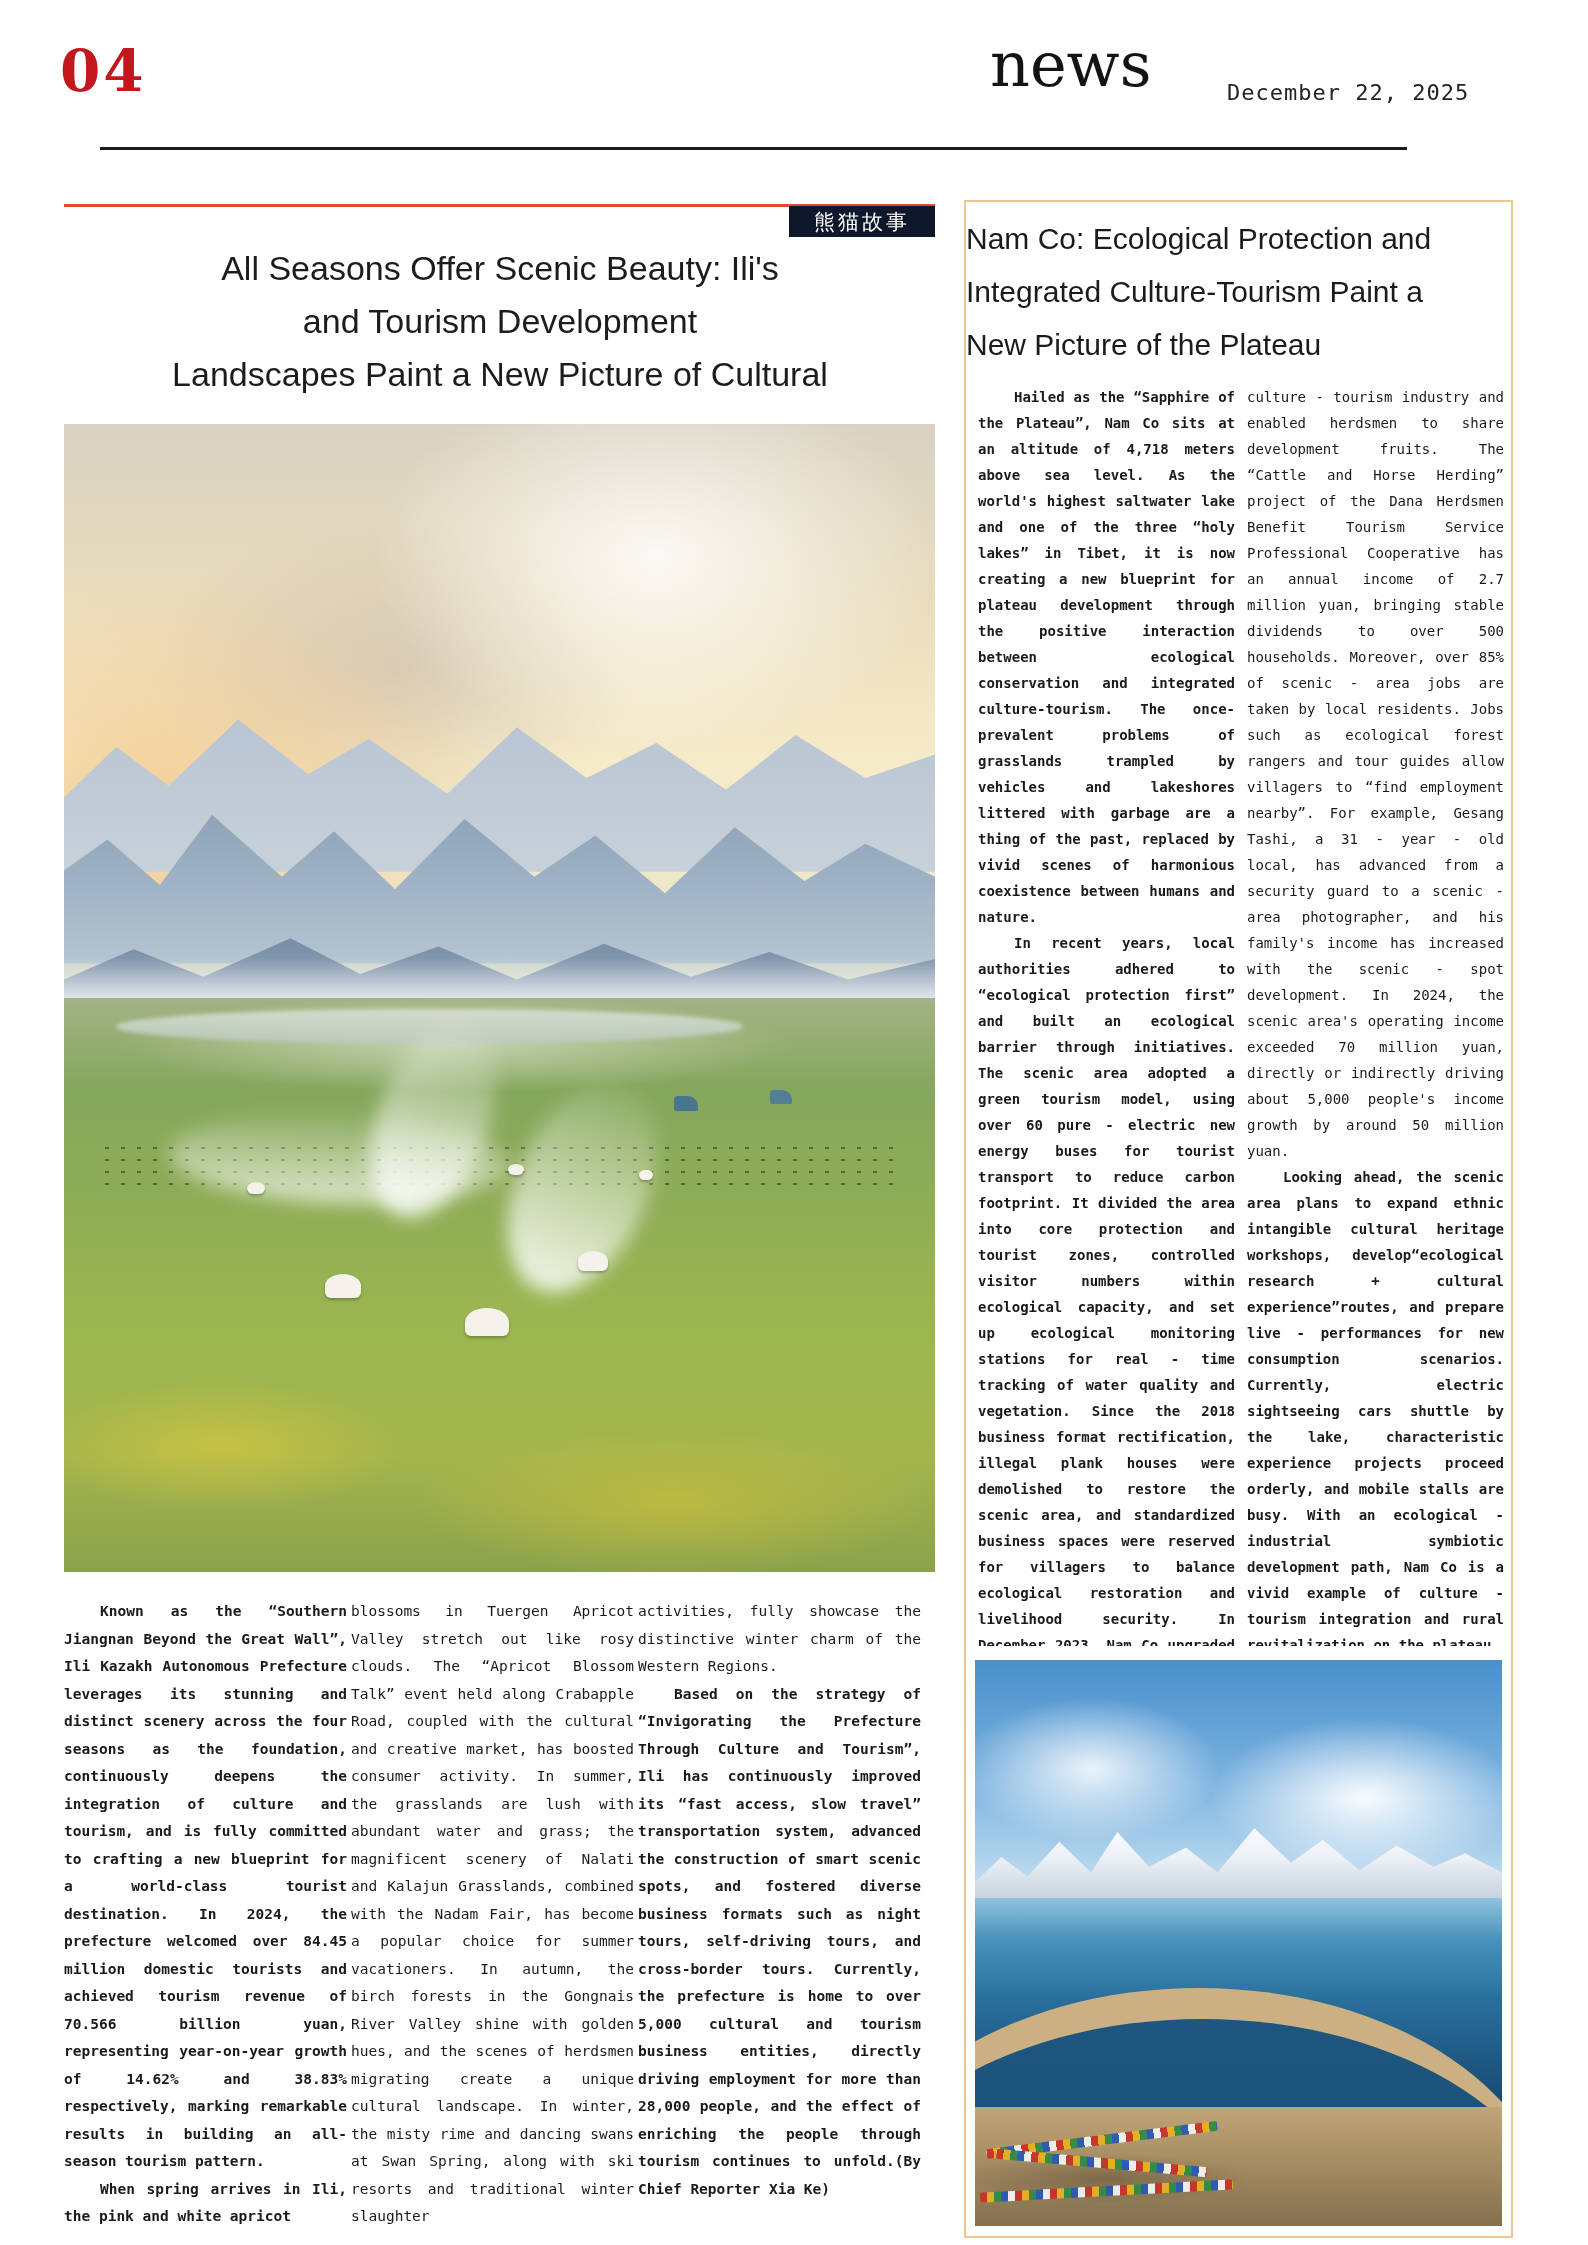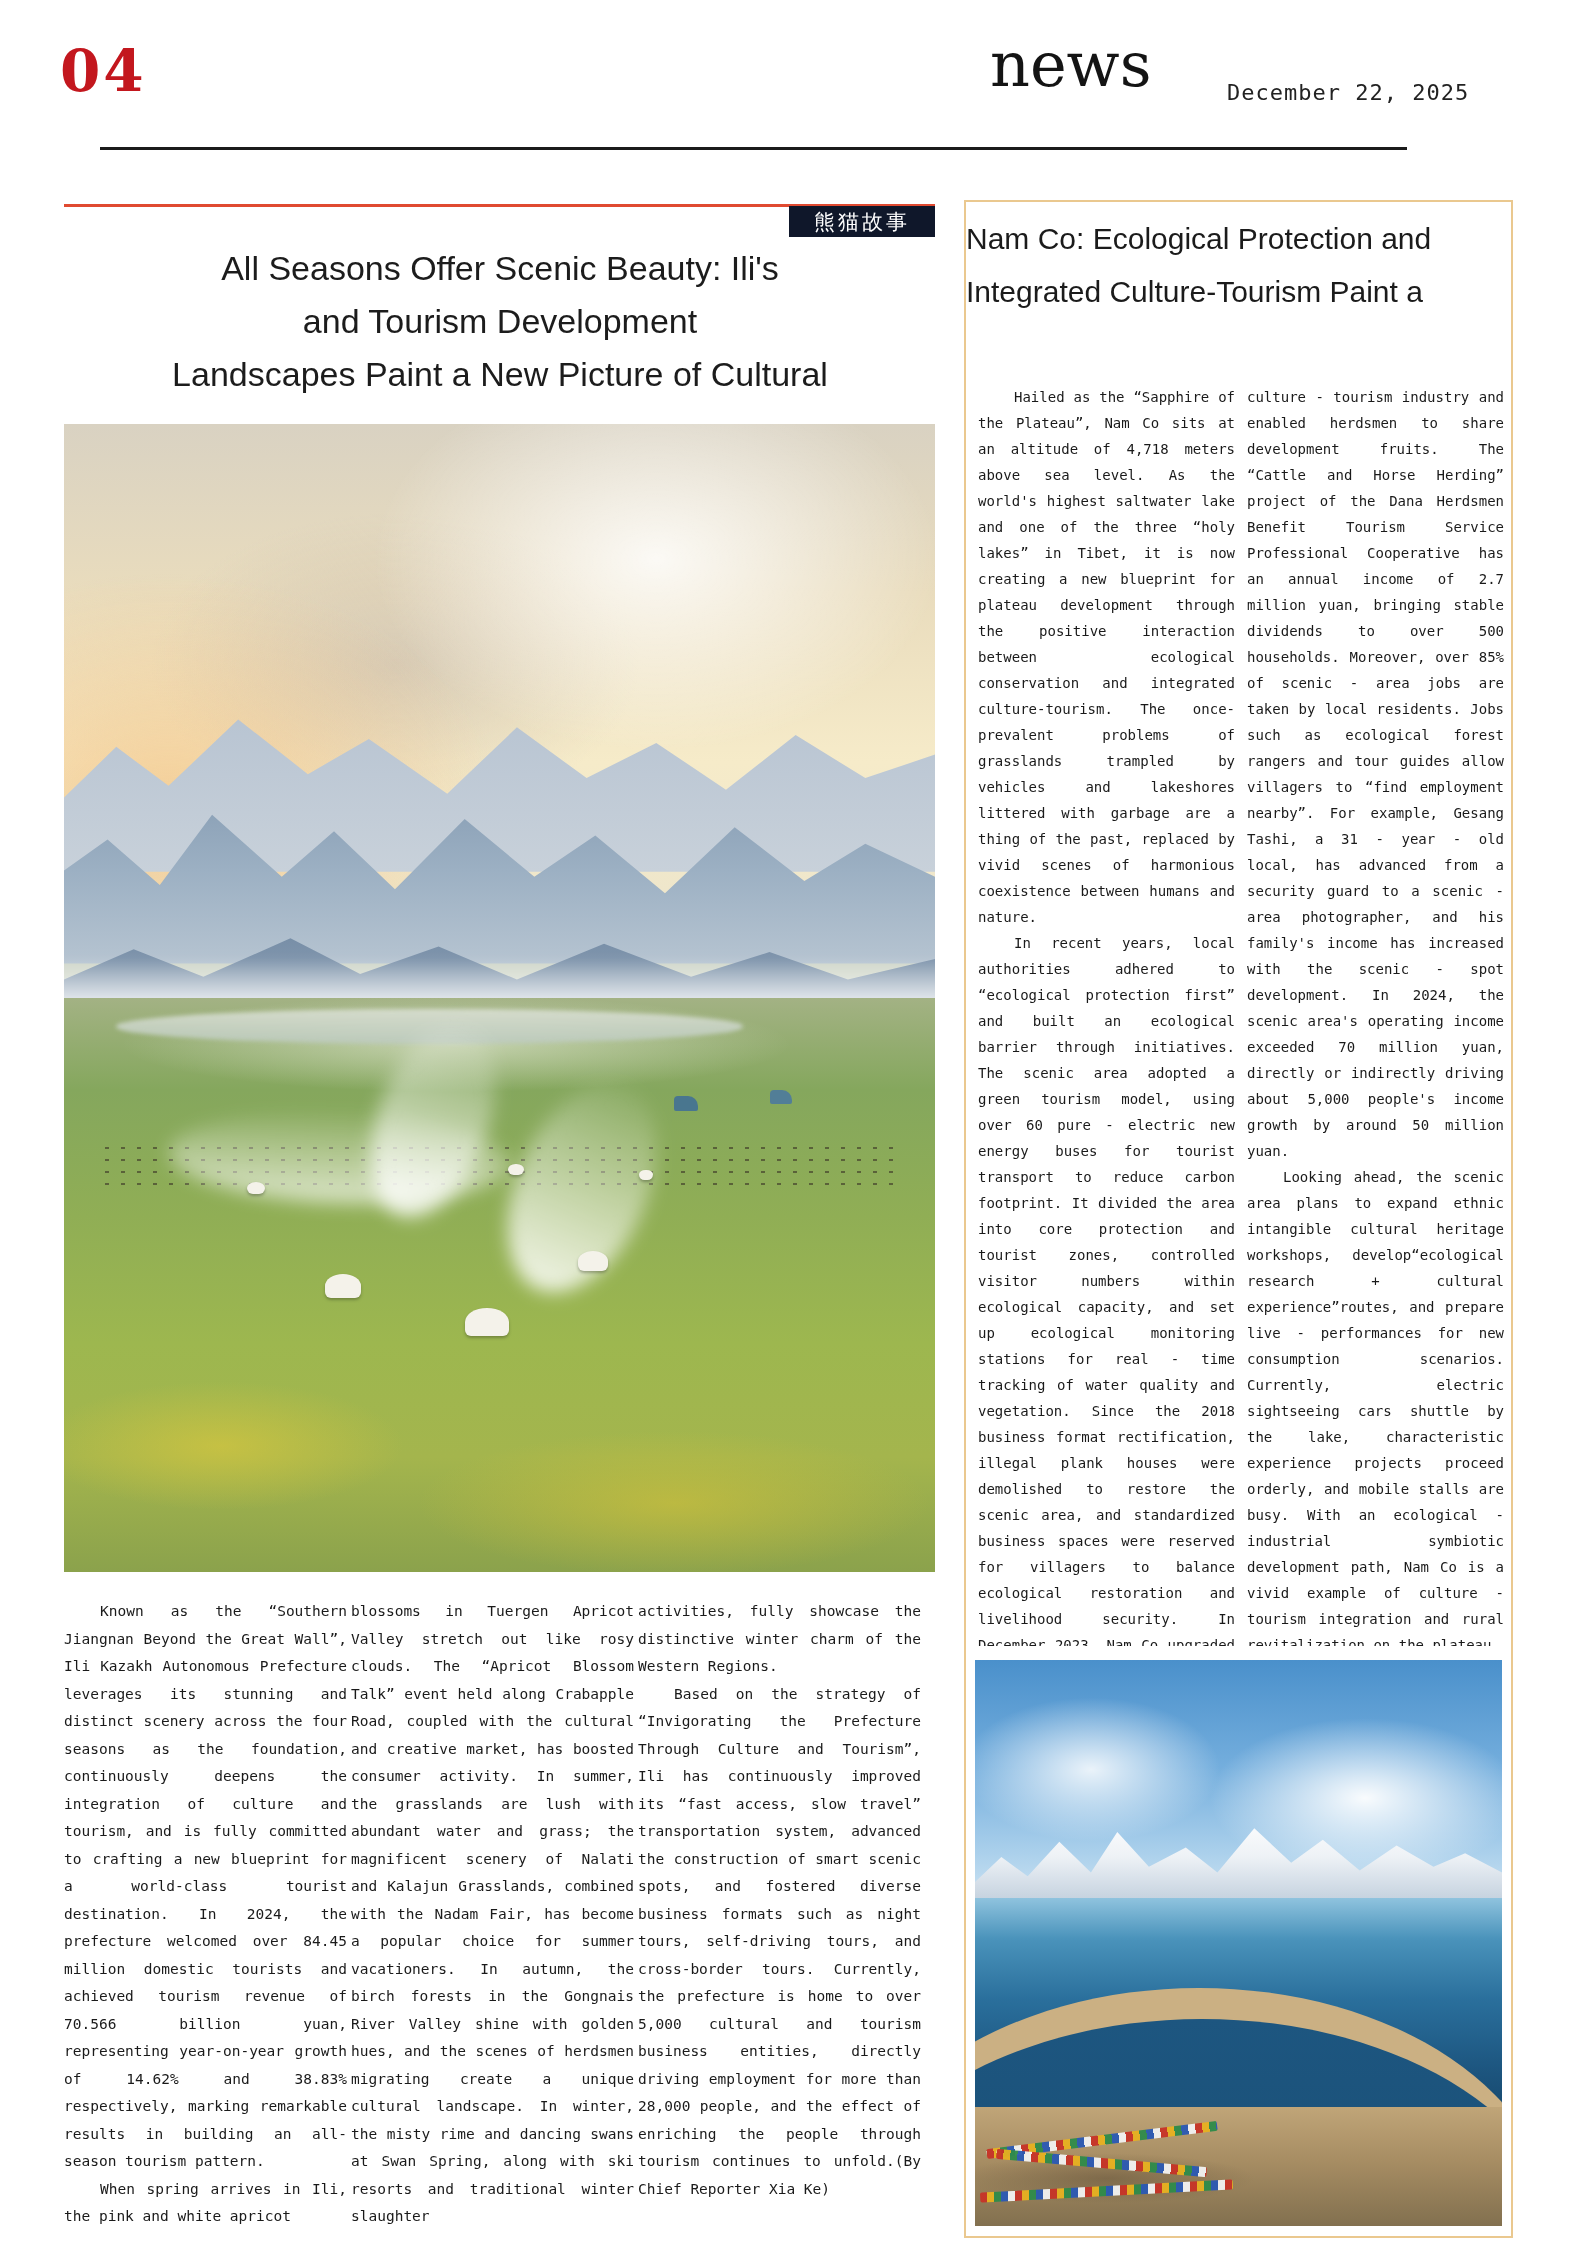--- a/index.html
+++ b/index.html
@@ -37,21 +37,21 @@
   .body-ili {
     position:absolute; left:64px; top:1598px; width:871px;
     display:flex; gap:4px;
   }
   .col { width:283px; height:640px; overflow:hidden; }
   .body-ili p, .body-nam p {
     margin:0; font:400 14.5px/27.5px "DejaVu Sans Mono", monospace;
     color:#1a1a1a; text-align:justify;
   }
   .body-nam p { font-size:14px; line-height:26px; }
-  p.ind { text-indent:36px; }
+  p.ind { text-indent:36px;font-weight:bold; }
 
   
   .photo-ili {
     position:absolute; left:64px; top:424px; width:871px; height:1148px;
     overflow:hidden; background:#cfd6c9;
   }
   .photo-ili > div { position:absolute; }
   .sky {
     left:0; top:0; width:100%; height:42%;
     background:
@@ -224,20 +224,21 @@
         <p>activities, fully showcase the distinctive winter charm of the Western Regions.</p>
         <p class="ind">Based on the strategy of “Invigorating the Prefecture Through Culture and Tourism”, Ili has continuously improved its “fast access, slow travel” transportation system, advanced the construction of smart scenic spots, and fostered diverse business formats such as night tours, self-driving tours, and cross-border tours. Currently, the prefecture is home to over 5,000 cultural and tourism business entities, directly driving employment for more than 28,000 people, and the effect of enriching the people through tourism continues to unfold.(By Chief Reporter Xia Ke)</p>
       </div>
     </div>
   </section>
 
   <section class="box">
     <div class="title-nam">
       <div>Nam Co: Ecological Protection and</div>
       <div>Integrated Culture-Tourism Paint a</div>
+      <div>New Picture of the Plateau</div>
     </div>
 
     <div class="body-nam">
       <div class="ncol">
         <p class="ind">Hailed as the “Sapphire of the Plateau”, Nam Co sits at an altitude of 4,718 meters above sea level. As the world's highest saltwater lake and one of the three “holy lakes” in Tibet, it is now creating a new blueprint for plateau development through the positive interaction between ecological conservation and integrated culture-tourism. The once-prevalent problems of grasslands trampled by vehicles and lakeshores littered with garbage are a thing of the past, replaced by vivid scenes of harmonious coexistence between humans and nature.</p>
         <p class="ind">In recent years, local authorities adhered to “ecological protection first” and built an ecological barrier through initiatives. The scenic area adopted a green tourism model, using over 60 pure - electric new energy buses for tourist transport to reduce carbon footprint. It divided the area into core protection and tourist zones, controlled visitor numbers within ecological capacity, and set up ecological monitoring stations for real - time tracking of water quality and vegetation. Since the 2018 business format rectification, illegal plank houses were demolished to restore the scenic area, and standardized business spaces were reserved for villagers to balance ecological restoration and livelihood security. In December 2023, Nam Co upgraded to a national 4A - level tourist attraction with its ecological beauty improving.</p>
 
       </div>
       <div class="ncol">
         <p>culture - tourism industry and enabled herdsmen to share development fruits. The “Cattle and Horse Herding” project of the Dana Herdsmen Benefit Tourism Service Professional Cooperative has an annual income of 2.7 million yuan, bringing stable dividends to over 500 households. Moreover, over 85% of scenic - area jobs are taken by local residents. Jobs such as ecological forest rangers and tour guides allow villagers to “find employment nearby”. For example, Gesang Tashi, a 31 - year - old local, has advanced from a security guard to a scenic - area photographer, and his family's income has increased with the scenic - spot development. In 2024, the scenic area's operating income exceeded 70 million yuan, directly or indirectly driving about 5,000 people's income growth by around 50 million yuan.</p>

